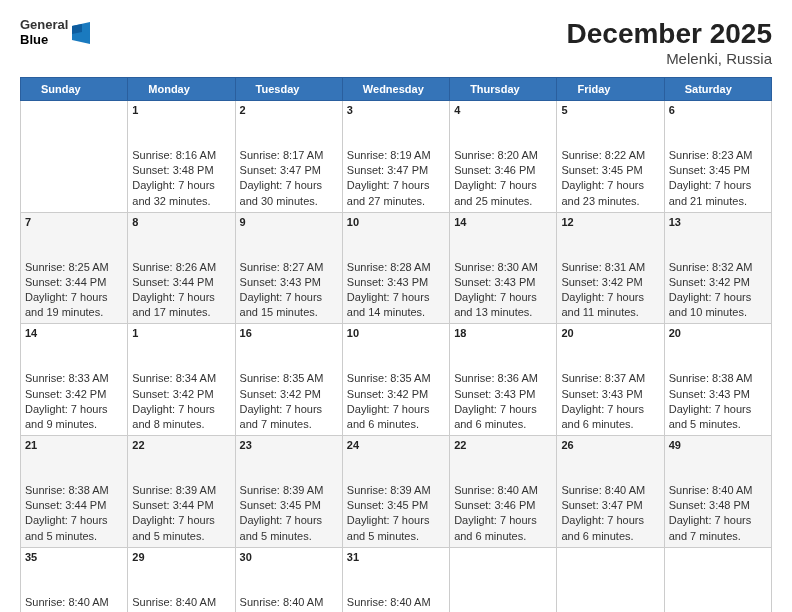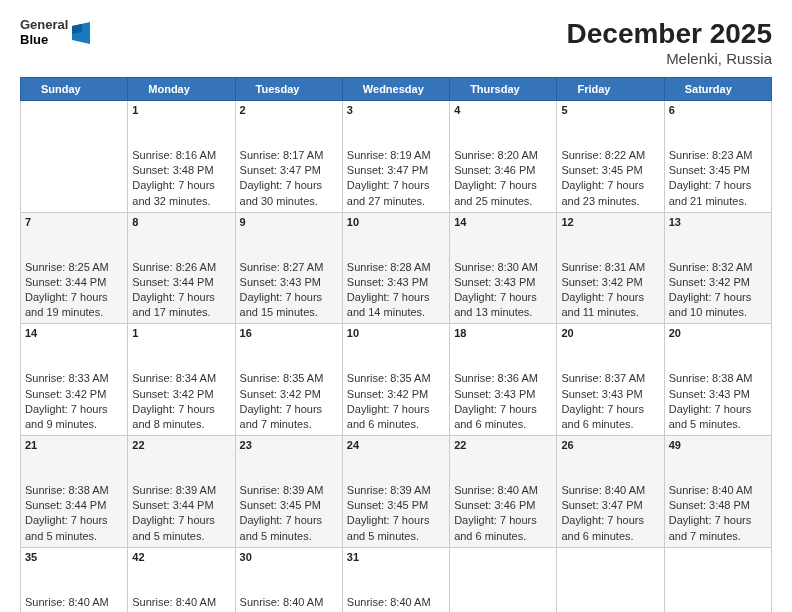--- a/index.html
+++ b/index.html
@@ -245,21 +245,21 @@
             <div class="day-number">49</div>
             <div class="day-info">Sunrise: 8:40 AM<br>Sunset: 3:48 PM<br>Daylight: 7 hours<br>and 7 minutes.</div>
           </td>
         </tr>
         <tr>
           <td>
             <div class="day-number">35</div>
             <div class="day-info">Sunrise: 8:40 AM<br>Sunset: 3:49 PM<br>Daylight: 7 hours<br>and 8 minutes.</div>
           </td>
           <td>
-            <div class="day-number">42</div>
+            <div class="day-number">29</div>
             <div class="day-info">Sunrise: 8:40 AM<br>Sunset: 3:49 PM<br>Daylight: 7 hours<br>and 9 minutes.</div>
           </td>
           <td>
             <div class="day-number">30</div>
             <div class="day-info">Sunrise: 8:40 AM<br>Sunset: 3:50 PM<br>Daylight: 7 hours<br>and 10 minutes.</div>
           </td>
           <td>
             <div class="day-number">31</div>
             <div class="day-info">Sunrise: 8:40 AM<br>Sunset: 3:52 PM<br>Daylight: 7 hours<br>and 11 minutes.</div>
           </td>

